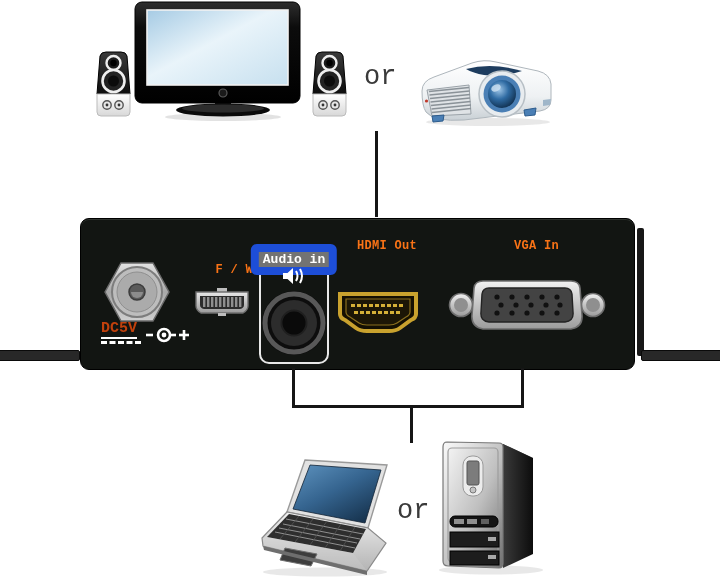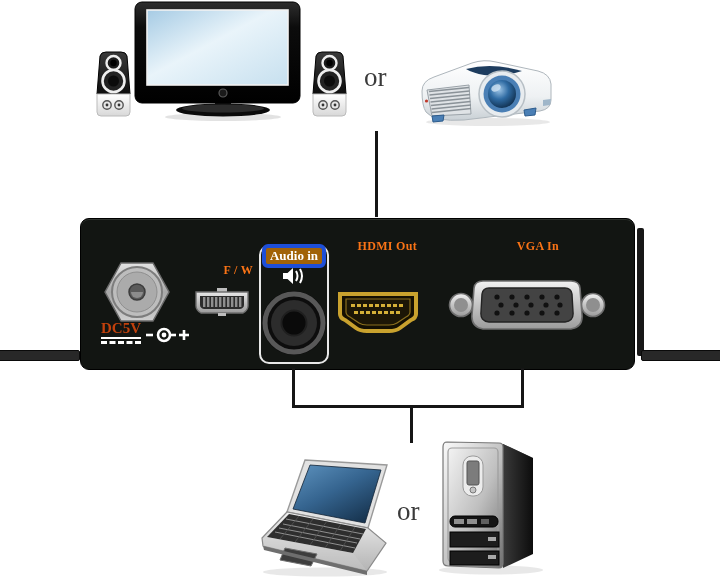--- a/index.html
+++ b/index.html
@@ -1,35 +1,35 @@
 <!DOCTYPE html>
 <html><head>
 <meta charset="utf-8">
 <style>
   html,body{margin:0;padding:0;background:#fff;}
   #stage{position:relative;width:720px;height:578px;background:#ffffff;overflow:hidden;
-         font-family:Liberation Serif, serif;}
+         font-family:Liberation Mono, monospace;}
   .abs{position:absolute;}
   .line{position:absolute;background:#161616;}
   .or-text{position:absolute;color:#3a3a3a;font-size:27px;font-weight:400;}
   
   #panel{position:absolute;left:80px;top:218px;width:553px;height:150px;background:#121512;
          border:1px solid #000;border-radius:9px;box-shadow:inset 0 1px 0 #2e332e;}
   .flange{position:absolute;height:9px;background:#282828;border:1px solid #0a0a0a;border-radius:2px;}
   .panel-label{position:absolute;color:#f97316;font-weight:bold;font-size:12px;white-space:nowrap;
                text-align:right;letter-spacing:.3px;}
   
   .dc-wrap{position:absolute;left:20px;top:102px;color:#c2410c;font-weight:bold;font-size:15px;line-height:15px;}
   .dc-text{border-bottom:2px solid #fff;padding-bottom:1px;display:inline-block;}
   .dc-dash{width:40px;border-bottom:3px dashed #fff;margin-top:2px;}
   
   #audio-box{position:absolute;left:178px;top:26px;width:66px;height:115px;
              border:2px solid #e8e8e8;border-radius:10px;}
   #audio-label{position:absolute;top:-3px;left:50%;transform:translateX(-50%);
-               background:#a16207;border:4px solid #1d4ed8;border-radius:6px;
+               background:#737373;border:8px solid #1d4ed8;border-radius:6px;
                color:#fff;font-weight:bold;font-size:13px;padding:0 4px;white-space:nowrap;}
   svg{display:block;}
 </style>
 </head>
 <body>
 
 <div id="stage">
 
   <svg class="abs" style="left:88px;top:0px;" width="270" height="122" viewBox="0 0 270 122">
     <defs>

